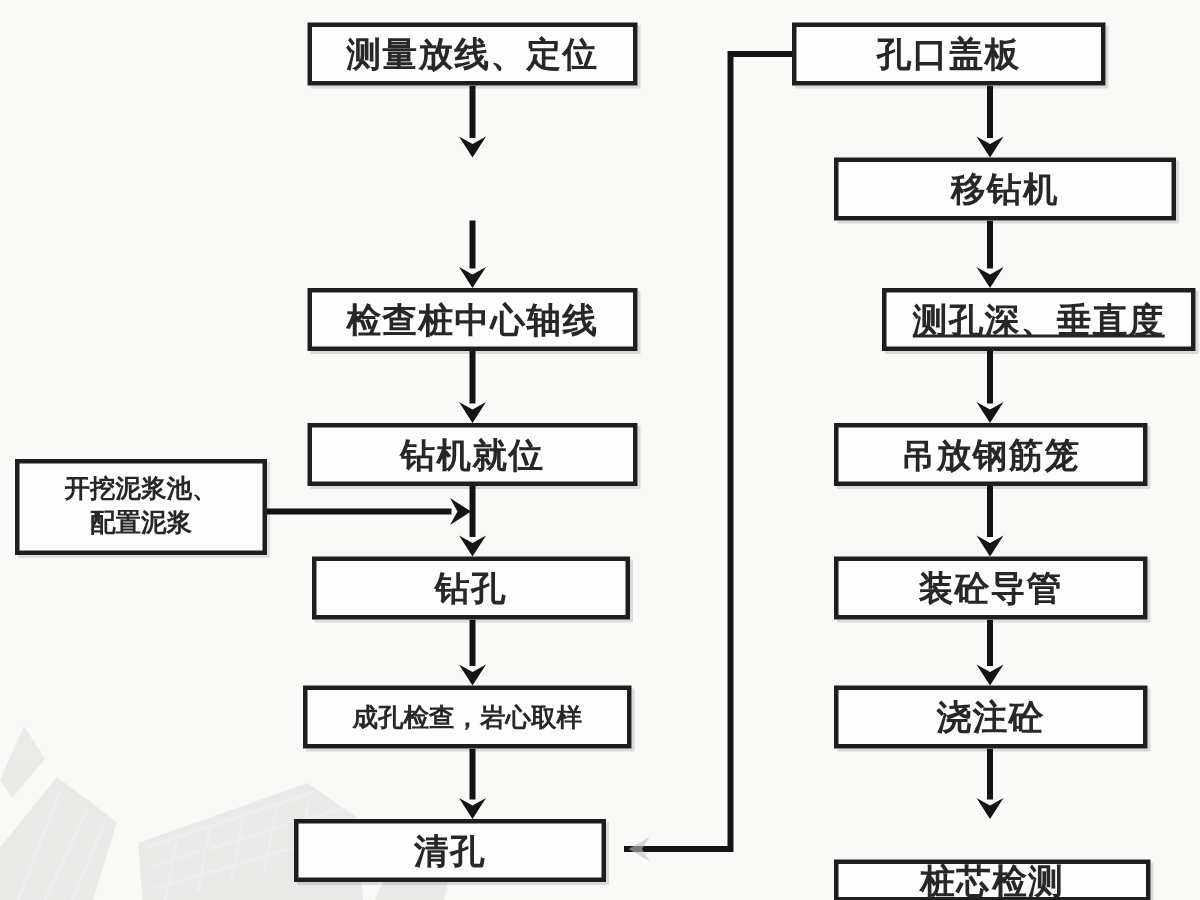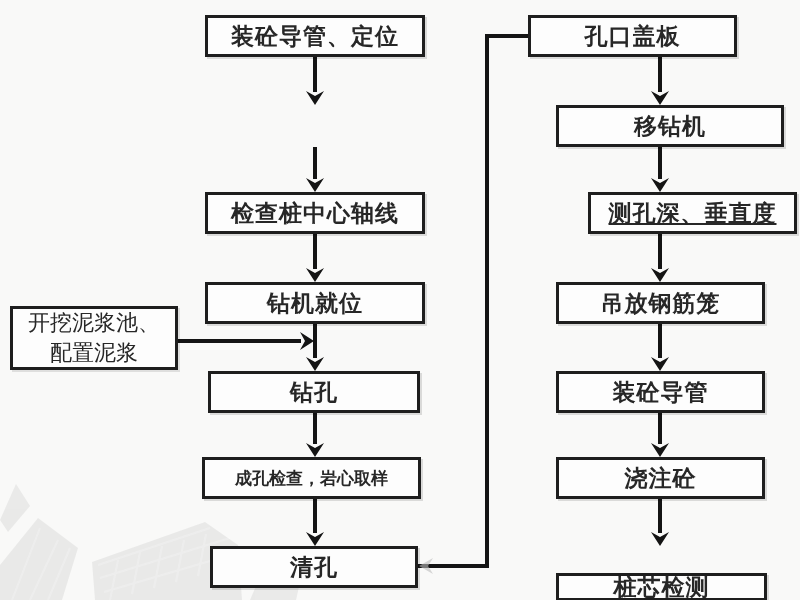--- a/index.html
+++ b/index.html
@@ -32,22 +32,22 @@
     z-index:2;
     box-shadow:2px 2px 0 rgba(0,0,0,0.12);
   }
   .flow-box.small-text{font-size:17px;letter-spacing:0;}
   .side-box{
     position:absolute;
     box-sizing:border-box;
     border:3px solid var(--box-border);
     background:var(--box-fill);
     display:flex;flex-direction:column;align-items:center;justify-content:center;
-    font-weight:normal;
-    font-size:22px;
+    font-weight:bold;
+    font-size:17px;
     line-height:1.35;
     color:var(--text);
     text-align:center;
     z-index:2;
     box-shadow:2px 2px 0 rgba(0,0,0,0.10);
   }
   svg{position:absolute;left:0;top:0;z-index:1;}
   #watermark-layer{z-index:0;}
 </style>
 </head>
@@ -105,26 +105,26 @@
       <path d="M651,443 L660,457 L669,443 L660,448 Z"></path>
       <path d="M651,532 L660,546 L669,532 L660,537 Z"></path>
 
       <path d="M300,332 L314,341 L300,350 L305,341 Z"></path>
       <path d="M542,27 L556,36 L542,45 L547,36 Z"></path>
 
       <path d="M433,558 L419,566 L433,574 L428,566 Z" fill="#bdbdbd" opacity="0.6"></path>
     </g>
   </svg>
 
-  <div class="flow-box" style="left:205px;top:15px;width:220px;height:42px;">装砼导管、定位</div>
+  <div class="flow-box" style="left:205px;top:15px;width:220px;height:42px;">测量放线、定位</div>
   <div class="flow-box" style="left:205px;top:192px;width:220px;height:42px;">检查桩中心轴线</div>
   <div class="flow-box" style="left:205px;top:282px;width:220px;height:42px;">钻机就位</div>
   <div class="flow-box" style="left:208px;top:371px;width:212px;height:42px;">钻孔</div>
   <div class="flow-box small-text" style="left:202px;top:457px;width:219px;height:42px;">成孔检查，岩心取样</div>
-  <div class="flow-box" style="left:210px;top:546px;width:208px;height:42px;">清孔</div>
+  <div class="flow-box" style="left:196px;top:546px;width:208px;height:42px;">清孔</div>
 
   <div class="flow-box" style="left:528px;top:15px;width:209px;height:42px;">孔口盖板</div>
   <div class="flow-box" style="left:556px;top:105px;width:228px;height:42px;">移钻机</div>
   <div class="flow-box" style="left:588px;top:192px;width:209px;height:42px;text-decoration:underline;">测孔深、垂直度</div>
   <div class="flow-box" style="left:556px;top:282px;width:209px;height:42px;">吊放钢筋笼</div>
   <div class="flow-box" style="left:556px;top:371px;width:209px;height:42px;">装砼导管</div>
   <div class="flow-box" style="left:556px;top:457px;width:209px;height:42px;">浇注砼</div>
   <div class="flow-box" style="left:556px;top:573px;width:211px;height:28px;">桩芯检测</div>
 
   <div class="side-box" style="left:10px;top:306px;width:168px;height:64px;">

